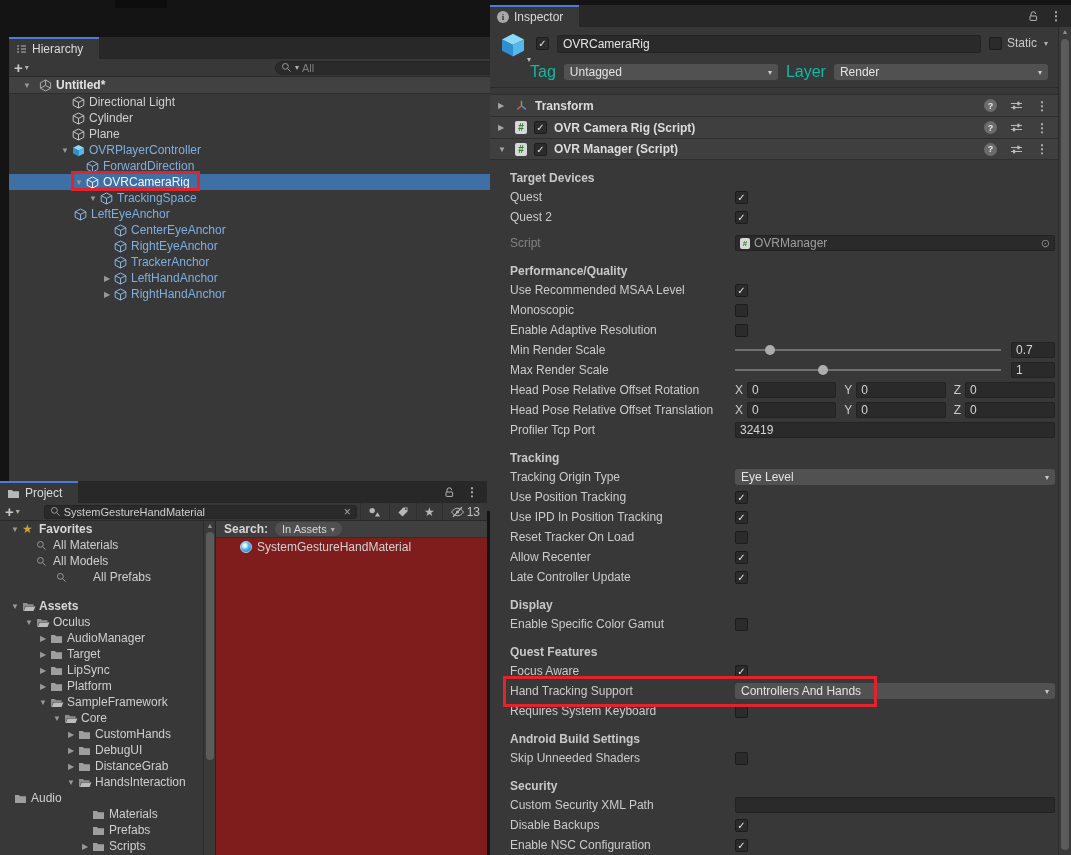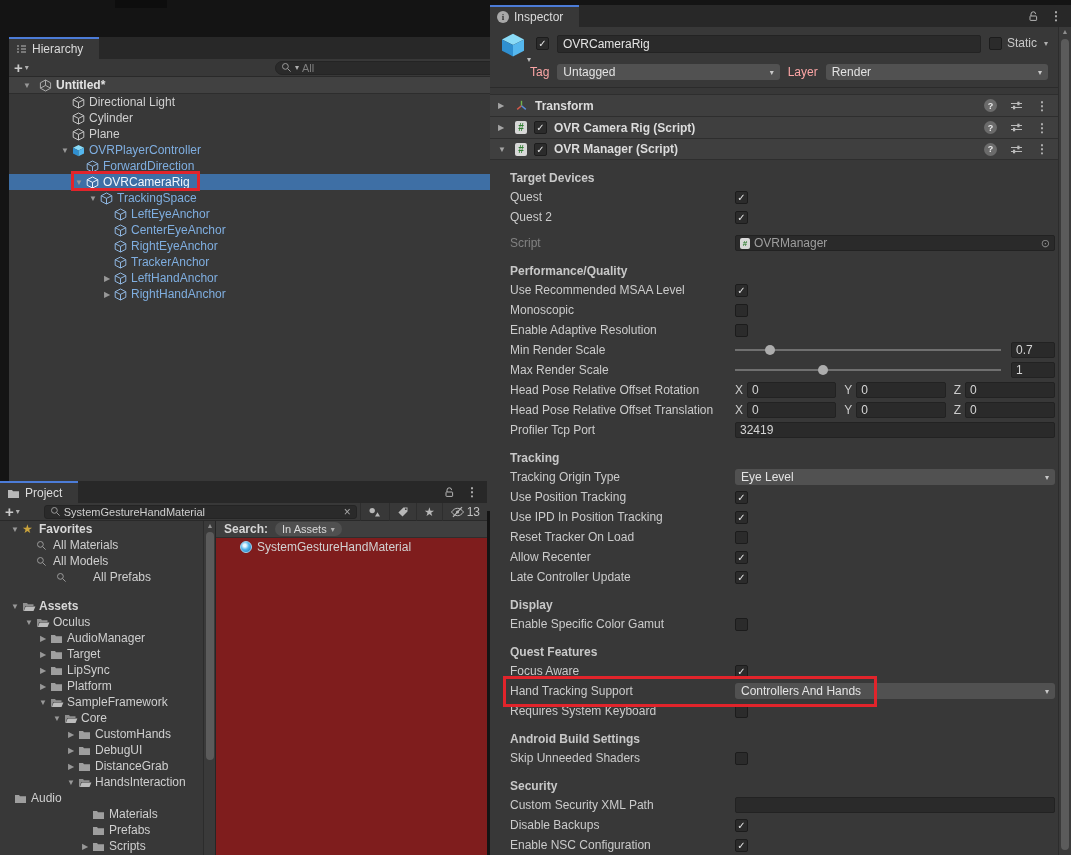--- a/index.html
+++ b/index.html
@@ -77,21 +77,21 @@
   #insp-scroll { top:22px; right:0; bottom:0; }
   .insp-head { padding:5px 10px 5px 10px; border-bottom:1px solid #2B2B2B; position:relative; }
   .head-row1 { display:flex; align-items:flex-start; gap:8px; height:26px; margin-bottom:4px; }
   .go-icon-wrap { position:relative; width:28px; flex:none; }
   .go-check { margin-top:5px; }
   .name-field { flex:1; height:18px; margin-top:3px; background:#2A2A2A; border:1px solid #232323;
                 border-radius:2px; color:#E4E4E4; font-size:12px; padding:1px 5px; }
   .static-group { display:flex; align-items:center; gap:5px; margin-top:4px; flex:none; }
   .static-label { color:#C8C8C8; font-size:12px; }
   .head-row2 { display:flex; align-items:center; gap:8px; padding-left:30px; height:20px; }
-  .field-label { color:#fca5a5; font-size:12px; flex:none; }
+  .field-label { color:#14b8a6; font-size:16px; flex:none; }
   .dd { background:#515151; border-radius:3px; height:16px; display:flex; align-items:center;
         padding:0 6px; color:#E3E3E3; font-size:12px; flex:1; min-width:0; }
   .dd .dd-arrow { margin-left:auto; color:#C9C9C9; font-size:8px; }
   .comp { height:22px; background:#3F3F3F; border-top:1px solid #2E2E2E;
           display:flex; align-items:center; padding:0 8px; gap:7px; position:relative; }
   .comp:last-of-type { border-bottom:1px solid #2E2E2E; }
   .comp .c-arrow { font-size:8px; color:#A5A5A5; width:10px; }
   .comp .c-title { font-weight:bold; font-size:12px; color:#DCDCDC; }
   .comp .c-right { margin-left:auto; display:flex; align-items:center; gap:13px; padding-right:2px; }
   .help-circ { width:13px; height:13px; border-radius:50%; background:#6B6B6B; color:#E8E8E8;
@@ -238,21 +238,21 @@
       <div class="trow" style="padding-left: 77px;">
         <span class="arrow">▼</span>
         <span class="ricon">
           <svg width="13" height="13" viewBox="0 0 13 13">
             <path d="M6.5 1 11.8 3.7V9.3L6.5 12 1.2 9.3V3.7Z" fill="none" stroke="#8FB6E0"></path>
             <path d="M1.2 3.7 6.5 6.4 11.8 3.7M6.5 6.4V12" fill="none" stroke="#8FB6E0"></path>
           </svg>
         </span>
         <span class="lbl prefab">TrackingSpace</span>
       </div>
-      <div class="trow" style="padding-left: 91px;">
+      <div class="trow" style="padding-left: 51px;">
         <span class="arrow"></span>
         <span class="ricon">
           <svg width="13" height="13" viewBox="0 0 13 13">
             <path d="M6.5 1 11.8 3.7V9.3L6.5 12 1.2 9.3V3.7Z" fill="none" stroke="#8FB6E0"></path>
             <path d="M1.2 3.7 6.5 6.4 11.8 3.7M6.5 6.4V12" fill="none" stroke="#8FB6E0"></path>
           </svg>
         </span>
         <span class="lbl prefab">LeftEyeAnchor</span>
       </div>
       <div class="trow" style="padding-left: 91px;">

